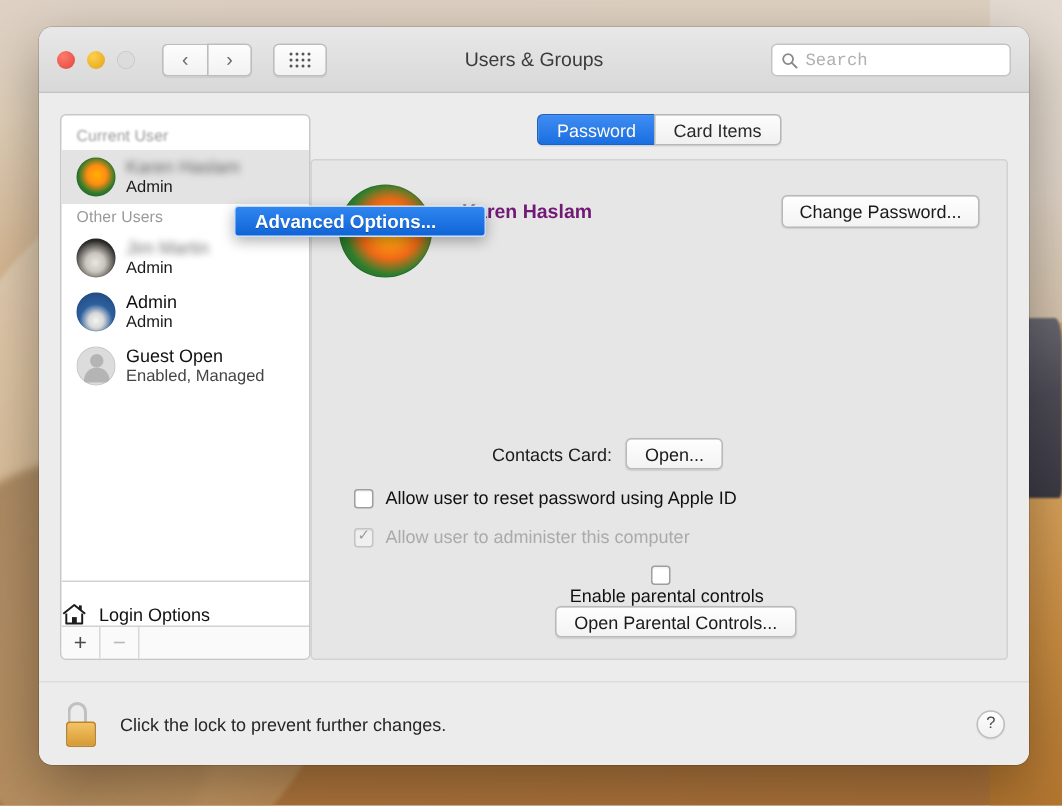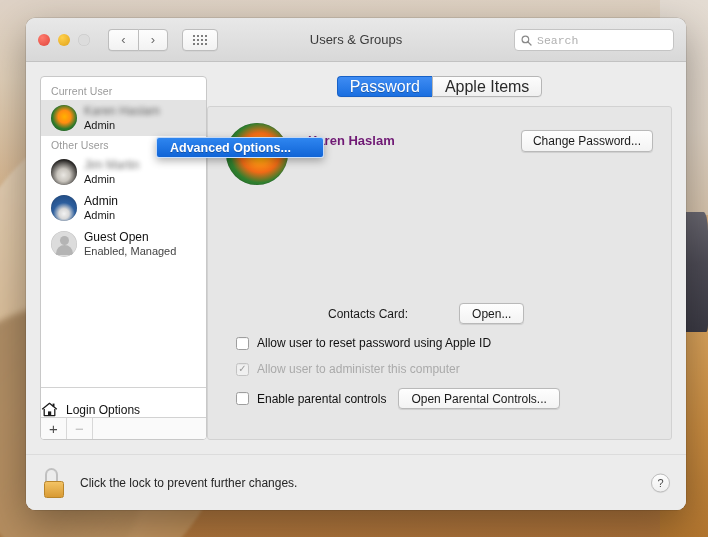--- a/index.html
+++ b/index.html
@@ -173,21 +173,21 @@
   .ar-fill { flex: 1; }
 
   
   #main { flex: 1; display: flex; flex-direction: column; position: relative; }
   #tabs {
     display: flex; justify-content: center; margin-bottom: 9px;
   }
   .tab {
     height: 21px; padding: 0 12px;
     display: flex; align-items: center; justify-content: center;
-    font-size: 16px; color: #2a2a2a;
+    font-size: 12px; color: #2a2a2a;
     background: linear-gradient(180deg,#fdfdfd,#f0f0f0);
     border: .5px solid #b6b6b6;
     box-shadow: 0 .5px .5px rgba(0,0,0,.06);
   }
   .tab:first-child { border-radius: 4px 0 0 4px; border-right: none; }
   .tab:last-child  { border-radius: 0 4px 4px 0; }
   .tab.active {
     background: linear-gradient(180deg,#3f8cf3,#1a6fe0);
     color: #fff; border-color: #1761c7; text-shadow: 0 .5px 0 rgba(0,0,0,.25);
   }
@@ -216,31 +216,30 @@
     height: 22px; padding: 0 11px;
     display: flex; align-items: center;
     font-size: 12px; color: #1a1a1a;
     background: linear-gradient(180deg,#fefefe,#f3f3f3);
     border: .5px solid #b9b9b9; border-radius: 4px;
     box-shadow: 0 .5px .8px rgba(0,0,0,.1);
   }
 
   #options { position: absolute; left: 28px; right: 18px; bottom: 14px; }
   .opt-row { display: flex; align-items: center; margin-bottom: 12px; }
-  .opt-row:last-child { margin-bottom: 16px; }
+  .opt-row:last-child { margin-bottom: 0; flex-direction: column; }
   #contacts-row { justify-content: flex-start; padding-left: 92px; }
   .field-label { font-size: 12px; color: #1a1a1a; margin-right: 9px; }
   .push-btn {
     height: 21px; padding: 0 12px;
     display: flex; align-items: center;
     font-size: 12px; color: #1a1a1a;
     background: linear-gradient(180deg,#fefefe,#f3f3f3);
     border: .5px solid #b9b9b9; border-radius: 4px;
     box-shadow: 0 .5px .8px rgba(0,0,0,.1);
-    margin-left: 42px;
   }
   .cb {
     width: 13px; height: 13px; flex: 0 0 13px;
     background: #fff; border: .5px solid #9e9e9e;
     border-radius: 2.5px; margin-right: 8px;
     display: flex; align-items: center; justify-content: center;
     box-shadow: inset 0 1px 1px rgba(0,0,0,.05);
   }
   .cb.checked-dim {
     background: #f0f0f0; border-color: #c3c3c3; color: #9b9b9b;
@@ -415,21 +414,21 @@
         <div class="ar-btn">+</div>
         <div class="ar-btn disabled">−</div>
         <div class="ar-fill"></div>
       </div>
     </div>
 
     <div id="main">
 
       <div id="tabs">
         <div class="tab active">Password</div>
-        <div class="tab">Apple Items</div>
+        <div class="tab">Card Items</div>
       </div>
 
       <div id="pane">
 
         <div id="user-head">
           <div id="big-avatar"></div>
           <div id="display-name">Karen Haslam</div>
           <div id="change-pw">Change Password...</div>
         </div>
 

